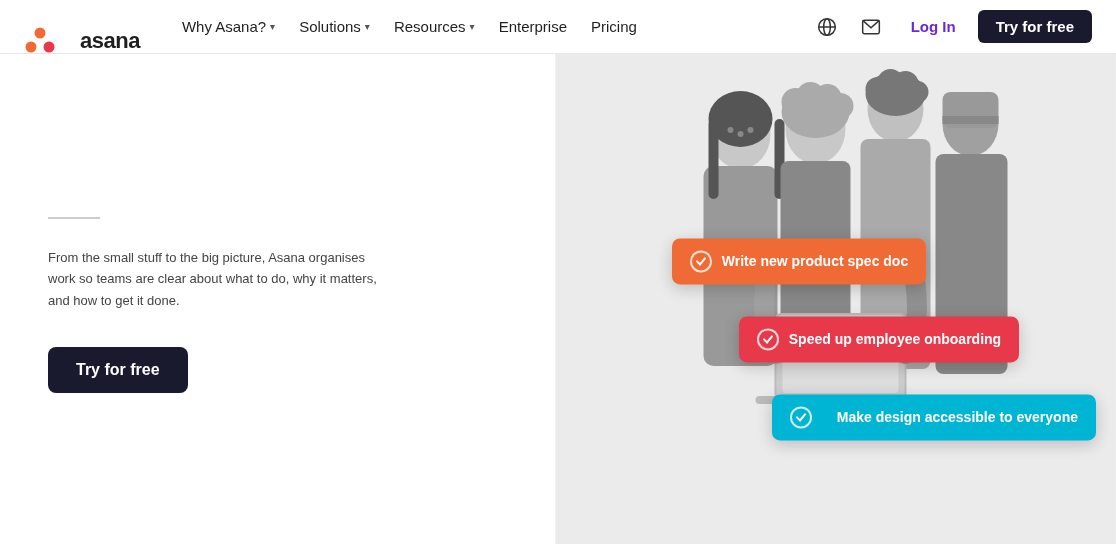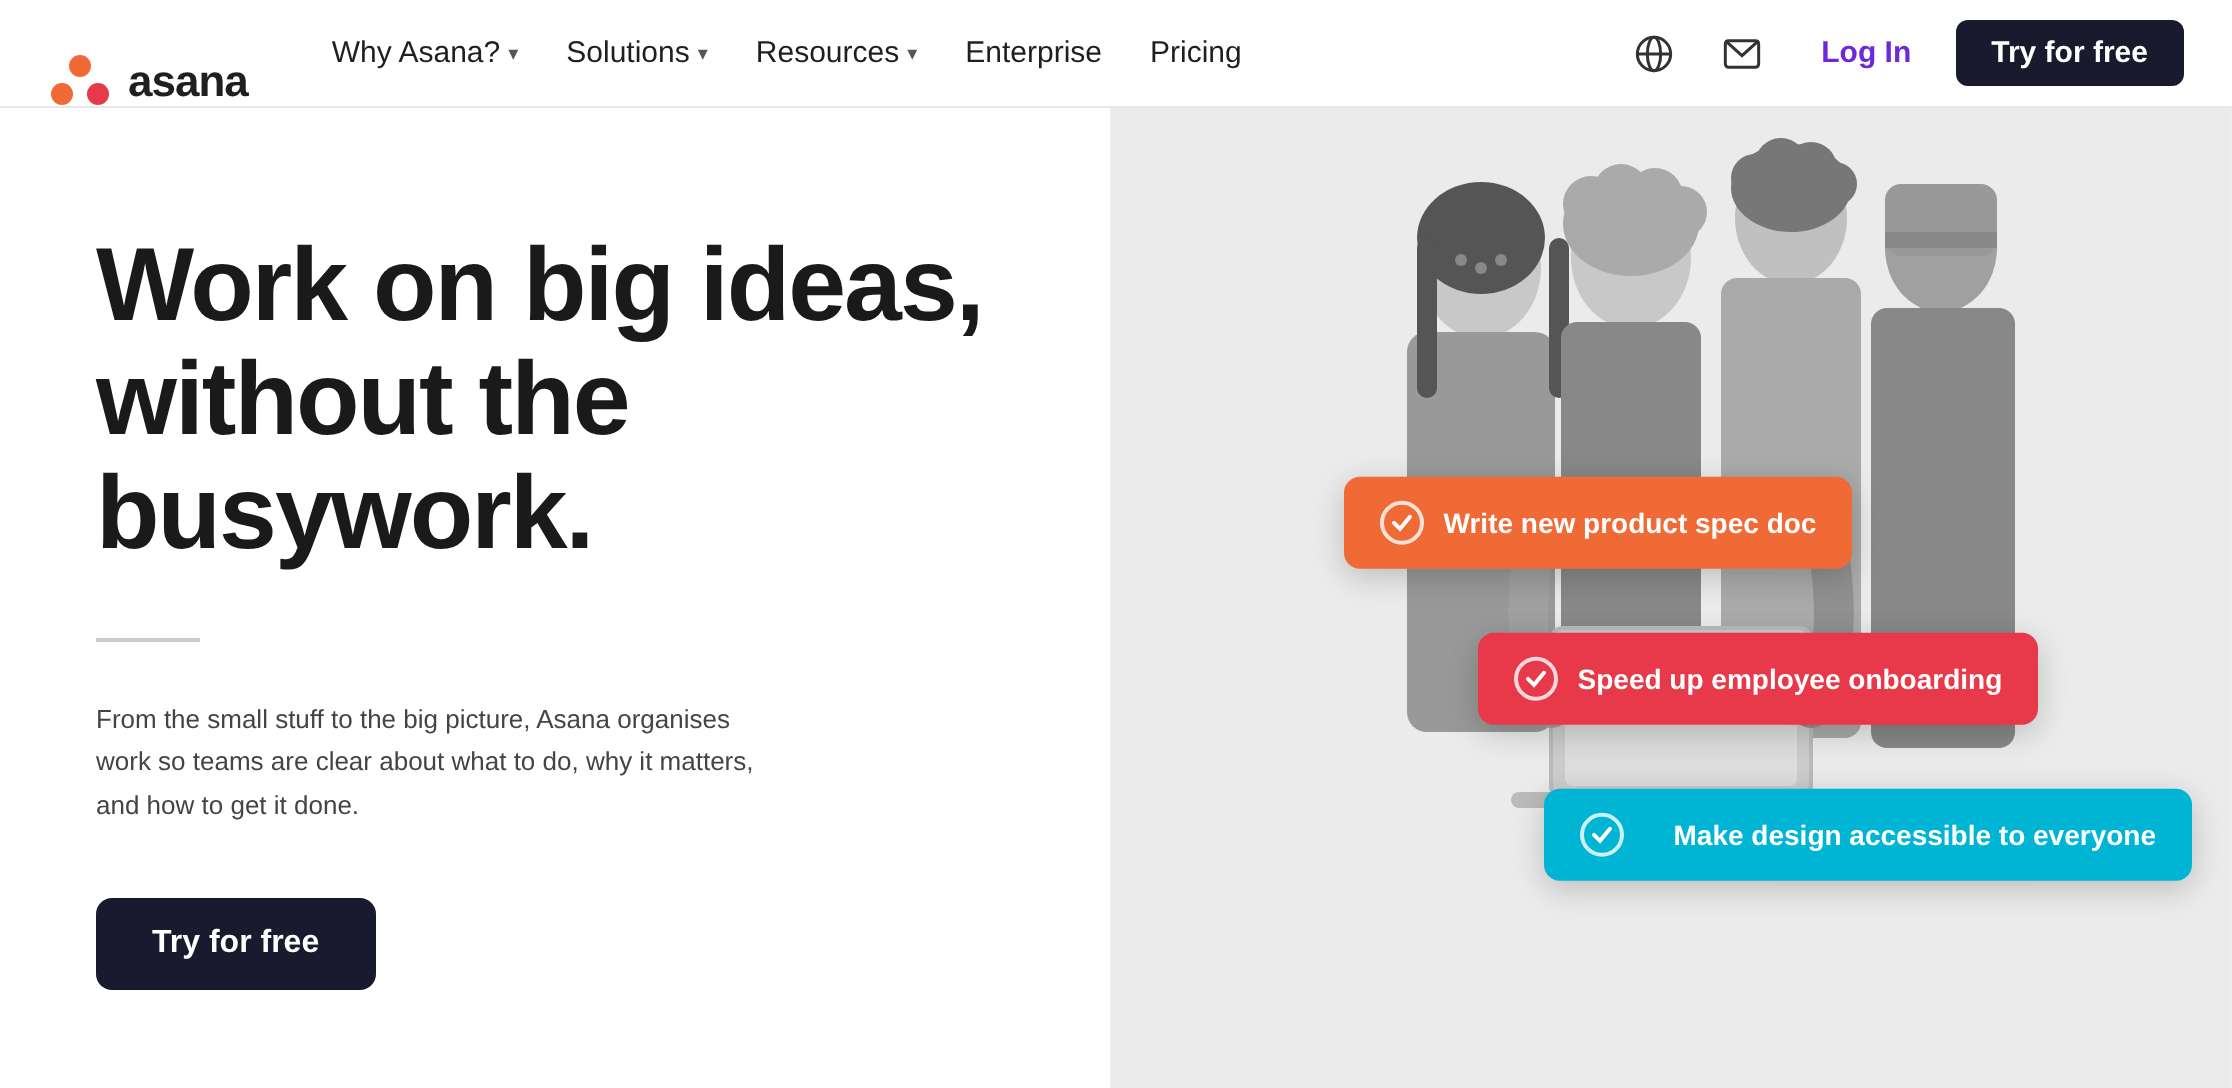--- a/index.html
+++ b/index.html
@@ -4,21 +4,21 @@
   <style>
     * { margin: 0; padding: 0; box-sizing: border-box; }
     body { font-family: -apple-system, BlinkMacSystemFont, 'Segoe UI', sans-serif; width: 1116px; height: 544px; overflow: hidden; background: #fff; }
 
     
     nav {
       display: flex; align-items: center; height: 54px;
       padding: 0 24px; border-bottom: 1px solid #e8e8e8;
       position: relative; z-index: 10; background: #fff;
     }
-    .logo { display: flex; align-items: center; gap: 8px; text-decoration: none; margin-right: 32px; margin-top: 28px; }
+    .logo { display: flex; align-items: center; gap: 24px; text-decoration: none; margin-right: 32px; margin-top: 28px; }
     .logo-icon { width: 32px; height: 32px; }
     .logo-text { font-size: 22px; font-weight: 700; color: #1f1f1f; letter-spacing: -0.5px; }
     .nav-items { display: flex; align-items: center; gap: 4px; }
     .nav-item {
       display: flex; align-items: center; gap: 4px;
       padding: 6px 10px; border-radius: 6px; cursor: pointer;
       font-size: 15px; color: #1f1f1f; font-weight: 500;
       text-decoration: none; white-space: nowrap;
     }
     .nav-item .chevron { font-size: 10px; color: #555; }
@@ -108,24 +108,20 @@
       </svg>
     </button>
     <button class="login-btn">Log In</button>
     <button class="try-btn">Try for free</button>
   </div>
 </nav>
 
 <div class="main">
 
   <div class="left-panel">
-    <h1 class="hero-title">
-      <span>Work on big ideas,</span><br>
-      <span>without the busywork.</span>
-    </h1>
     <div class="divider"></div>
     <p class="hero-subtitle">From the small stuff to the big picture, Asana organises work so teams are clear about what to do, why it matters, and how to get it done.</p>
     <button class="cta-btn">Try for free</button>
   </div>
 
   <div class="right-panel">
 
     <svg style="position:absolute;bottom:0;left:0;width:100%;height:100%;" viewBox="0 0 560 490" preserveAspectRatio="xMidYMax meet" xmlns="http://www.w3.org/2000/svg">
 
       <rect width="560" height="490" fill="#ebebeb"></rect>

